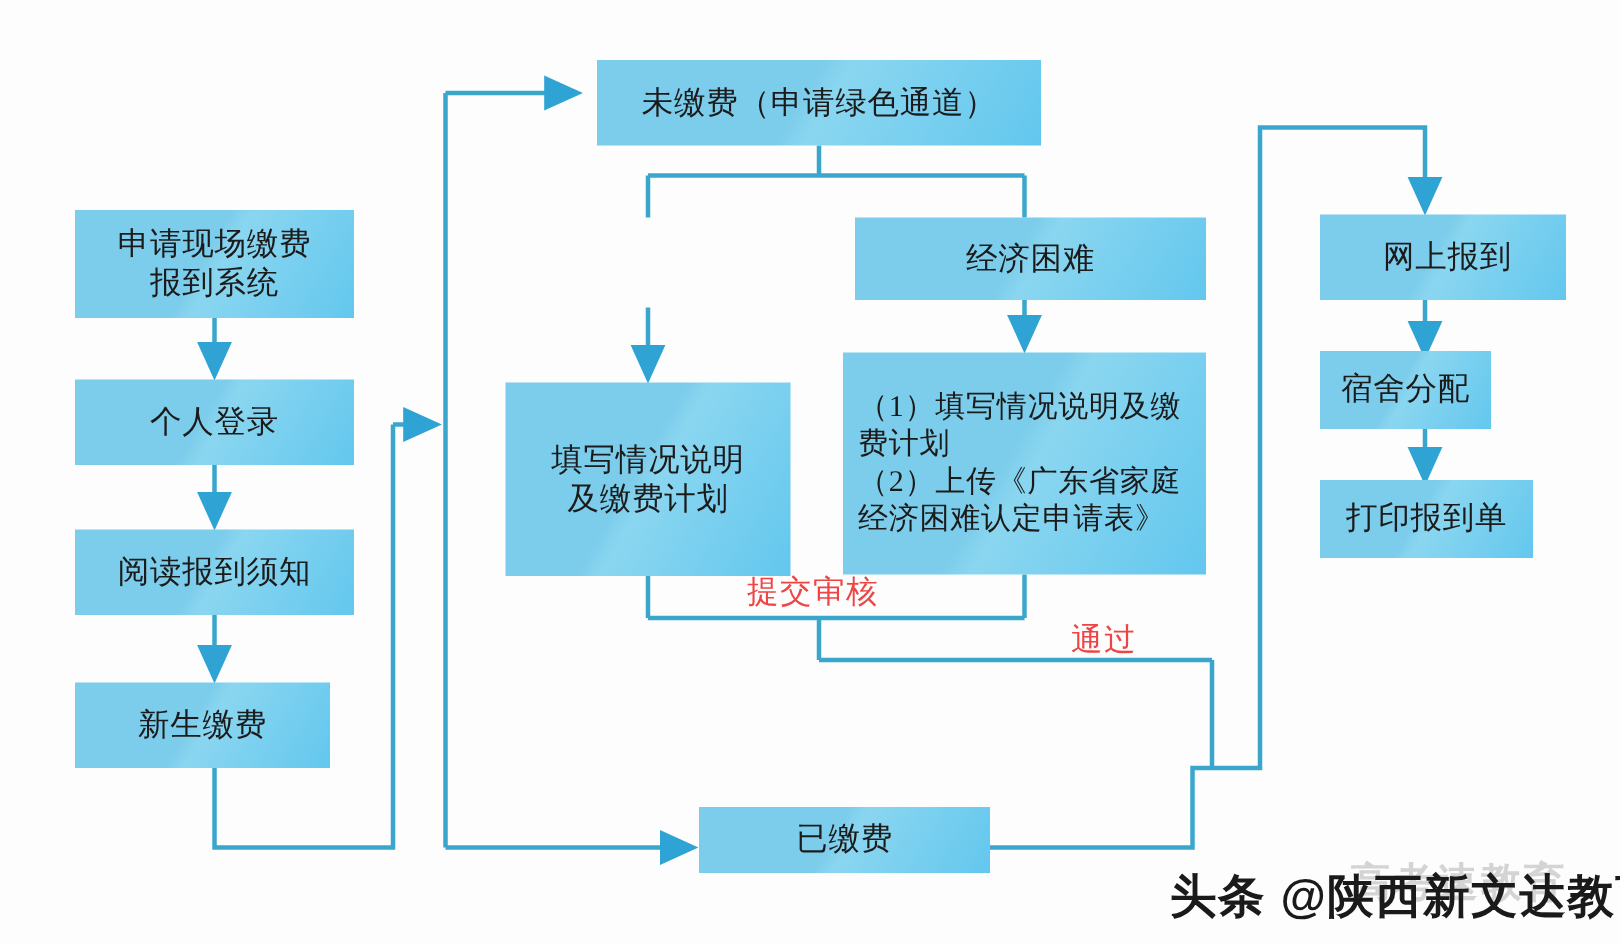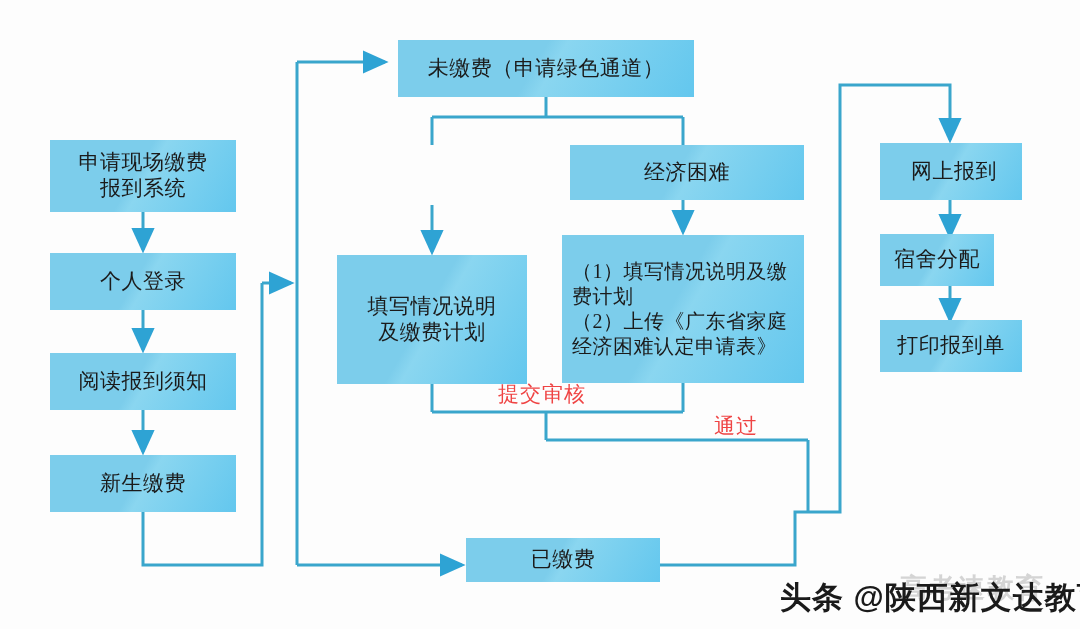--- a/index.html
+++ b/index.html
@@ -109,38 +109,38 @@
     </g>
   </svg>
 
   <div class="node" style="left:50px; top:140px; width:186px; height:72px;">申请现场缴费
 报到系统</div>
 
   <div class="node" style="left:50px; top:253px; width:186px; height:57px;">个人登录</div>
 
   <div class="node" style="left:50px; top:353px; width:186px; height:57px;">阅读报到须知</div>
 
-  <div class="node" style="left:50px; top:455px; width:186px; height:57px;">新生缴费</div>
+  <div class="node" style="left:50px; top:455px; width:170px; height:57px;">新生缴费</div>
 
   <div class="node" style="left:398px; top:40px; width:296px; height:57px;">未缴费（申请绿色通道）</div>
 
 
   <div class="node" style="left:570px; top:145px; width:234px; height:55px;">经济困难</div>
 
   <div class="node" style="left:337px; top:255px; width:190px; height:129px;">填写情况说明
 及缴费计划</div>
 
   <div class="node left-align" style="left:562px; top:235px; width:242px; height:148px; font-size:20px;">（1）填写情况说明及缴
 费计划
 （2）上传《广东省家庭
 经济困难认定申请表》</div>
 
   <div class="node" style="left:466px; top:538px; width:194px; height:44px;">已缴费</div>
 
-  <div class="node" style="left:880px; top:143px; width:142px; height:57px;padding-left:12px;">网上报到</div>
+  <div class="node" style="left:880px; top:143px; width:164px; height:57px;padding-left:12px;">网上报到</div>
 
   <div class="node" style="left:880px; top:234px; width:114px; height:52px;">宿舍分配</div>
 
   <div class="node" style="left:880px; top:320px; width:142px; height:52px;">打印报到单</div>
 
   <div class="edge-label" style="left:498px; top:380px;">提交审核</div>
 
   <div class="edge-label" style="left:714px; top:412px;">通过</div>
 
   <div class="watermark-ghost" style="left:900px; top:570px;font-family:Liberation Serif, serif;">高考速教育</div>

